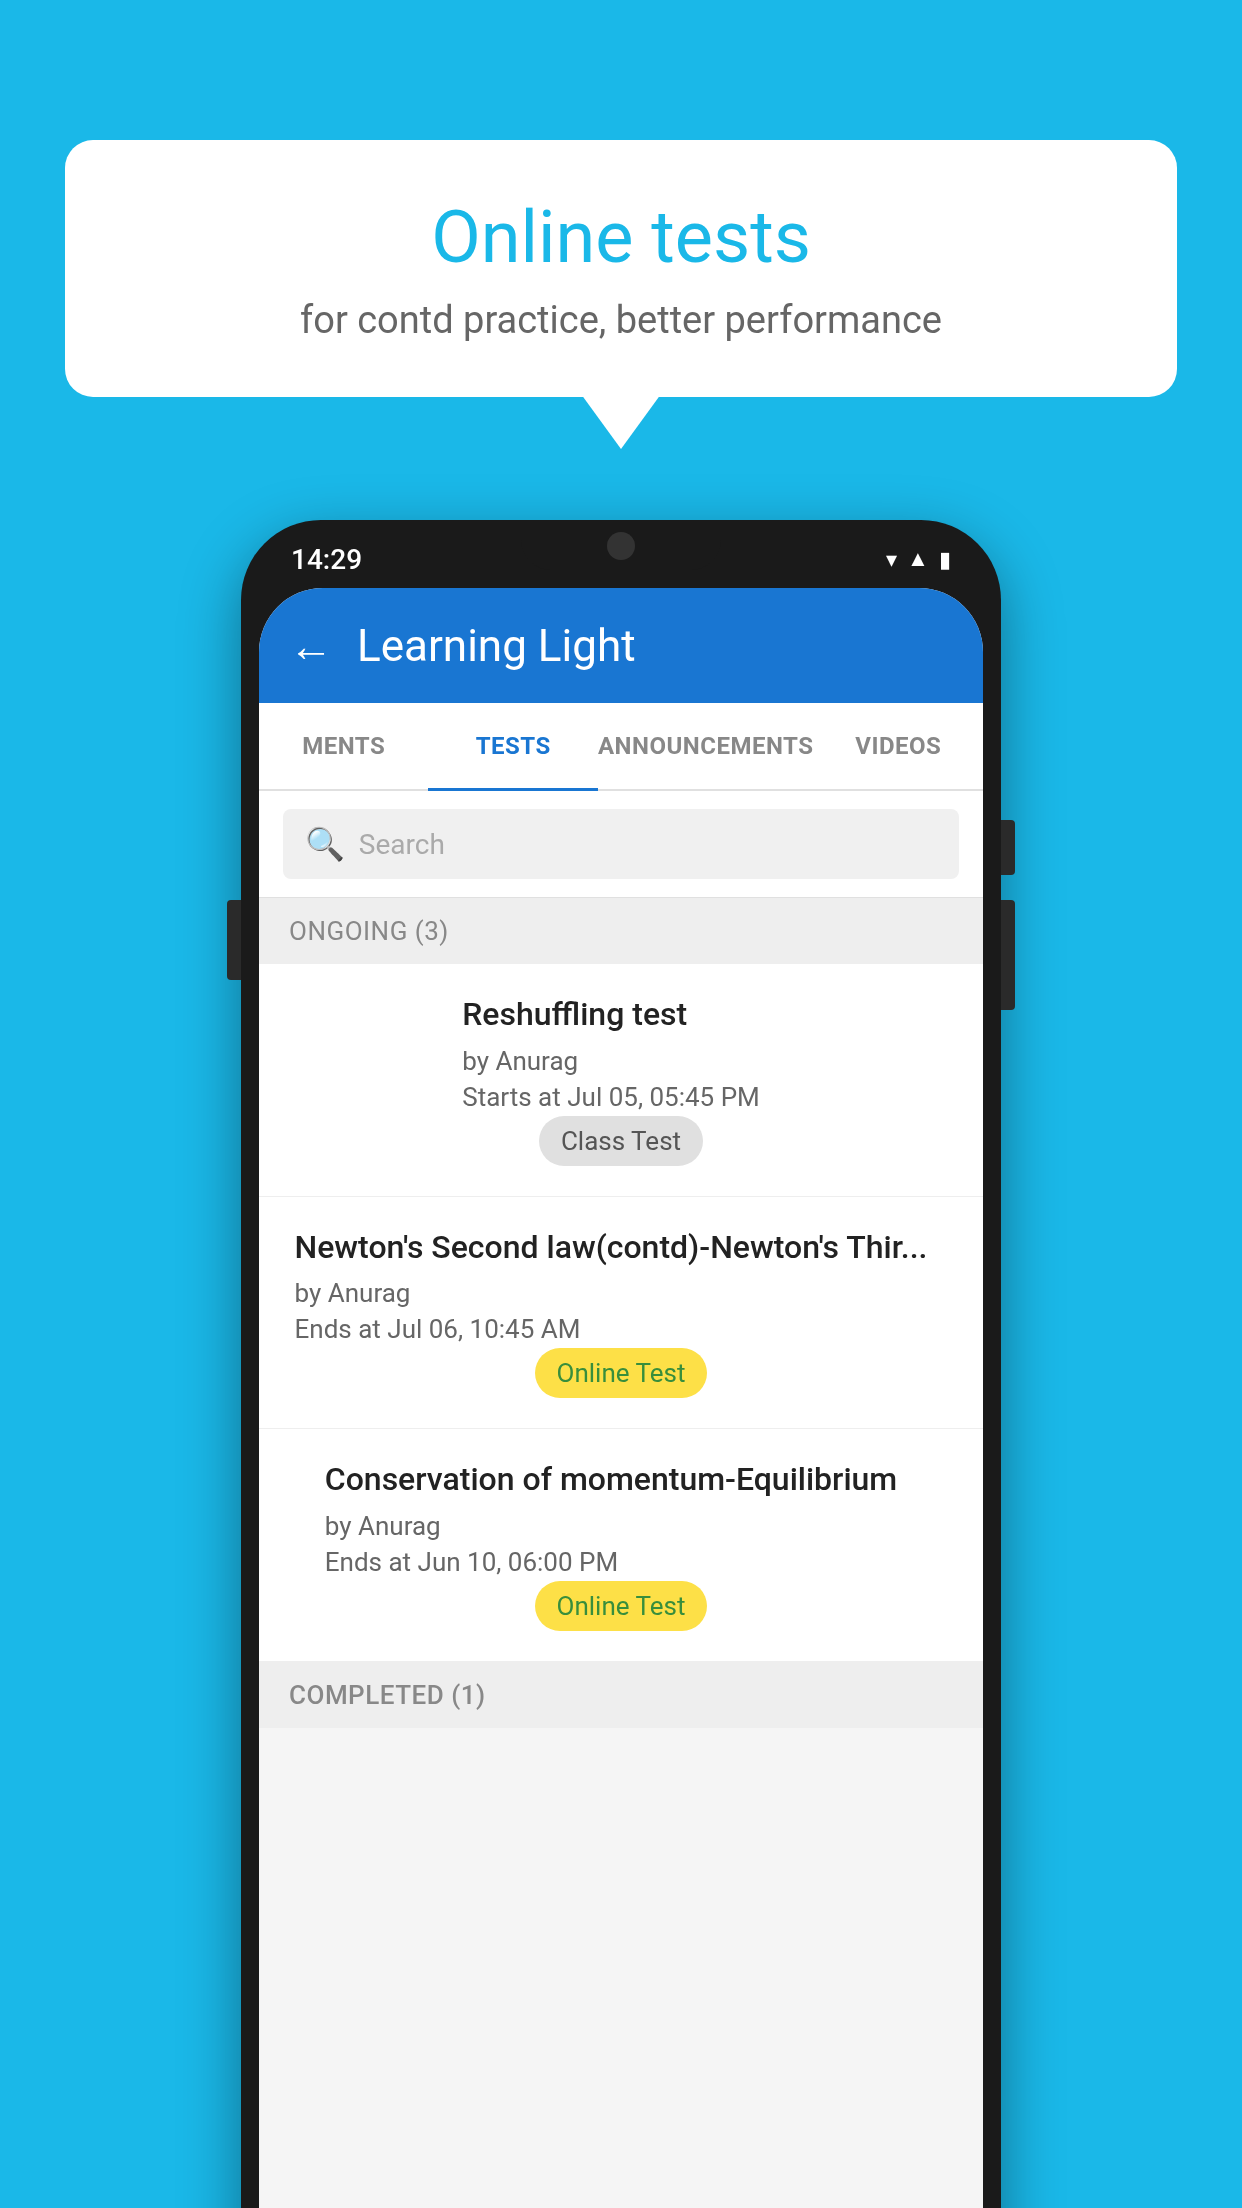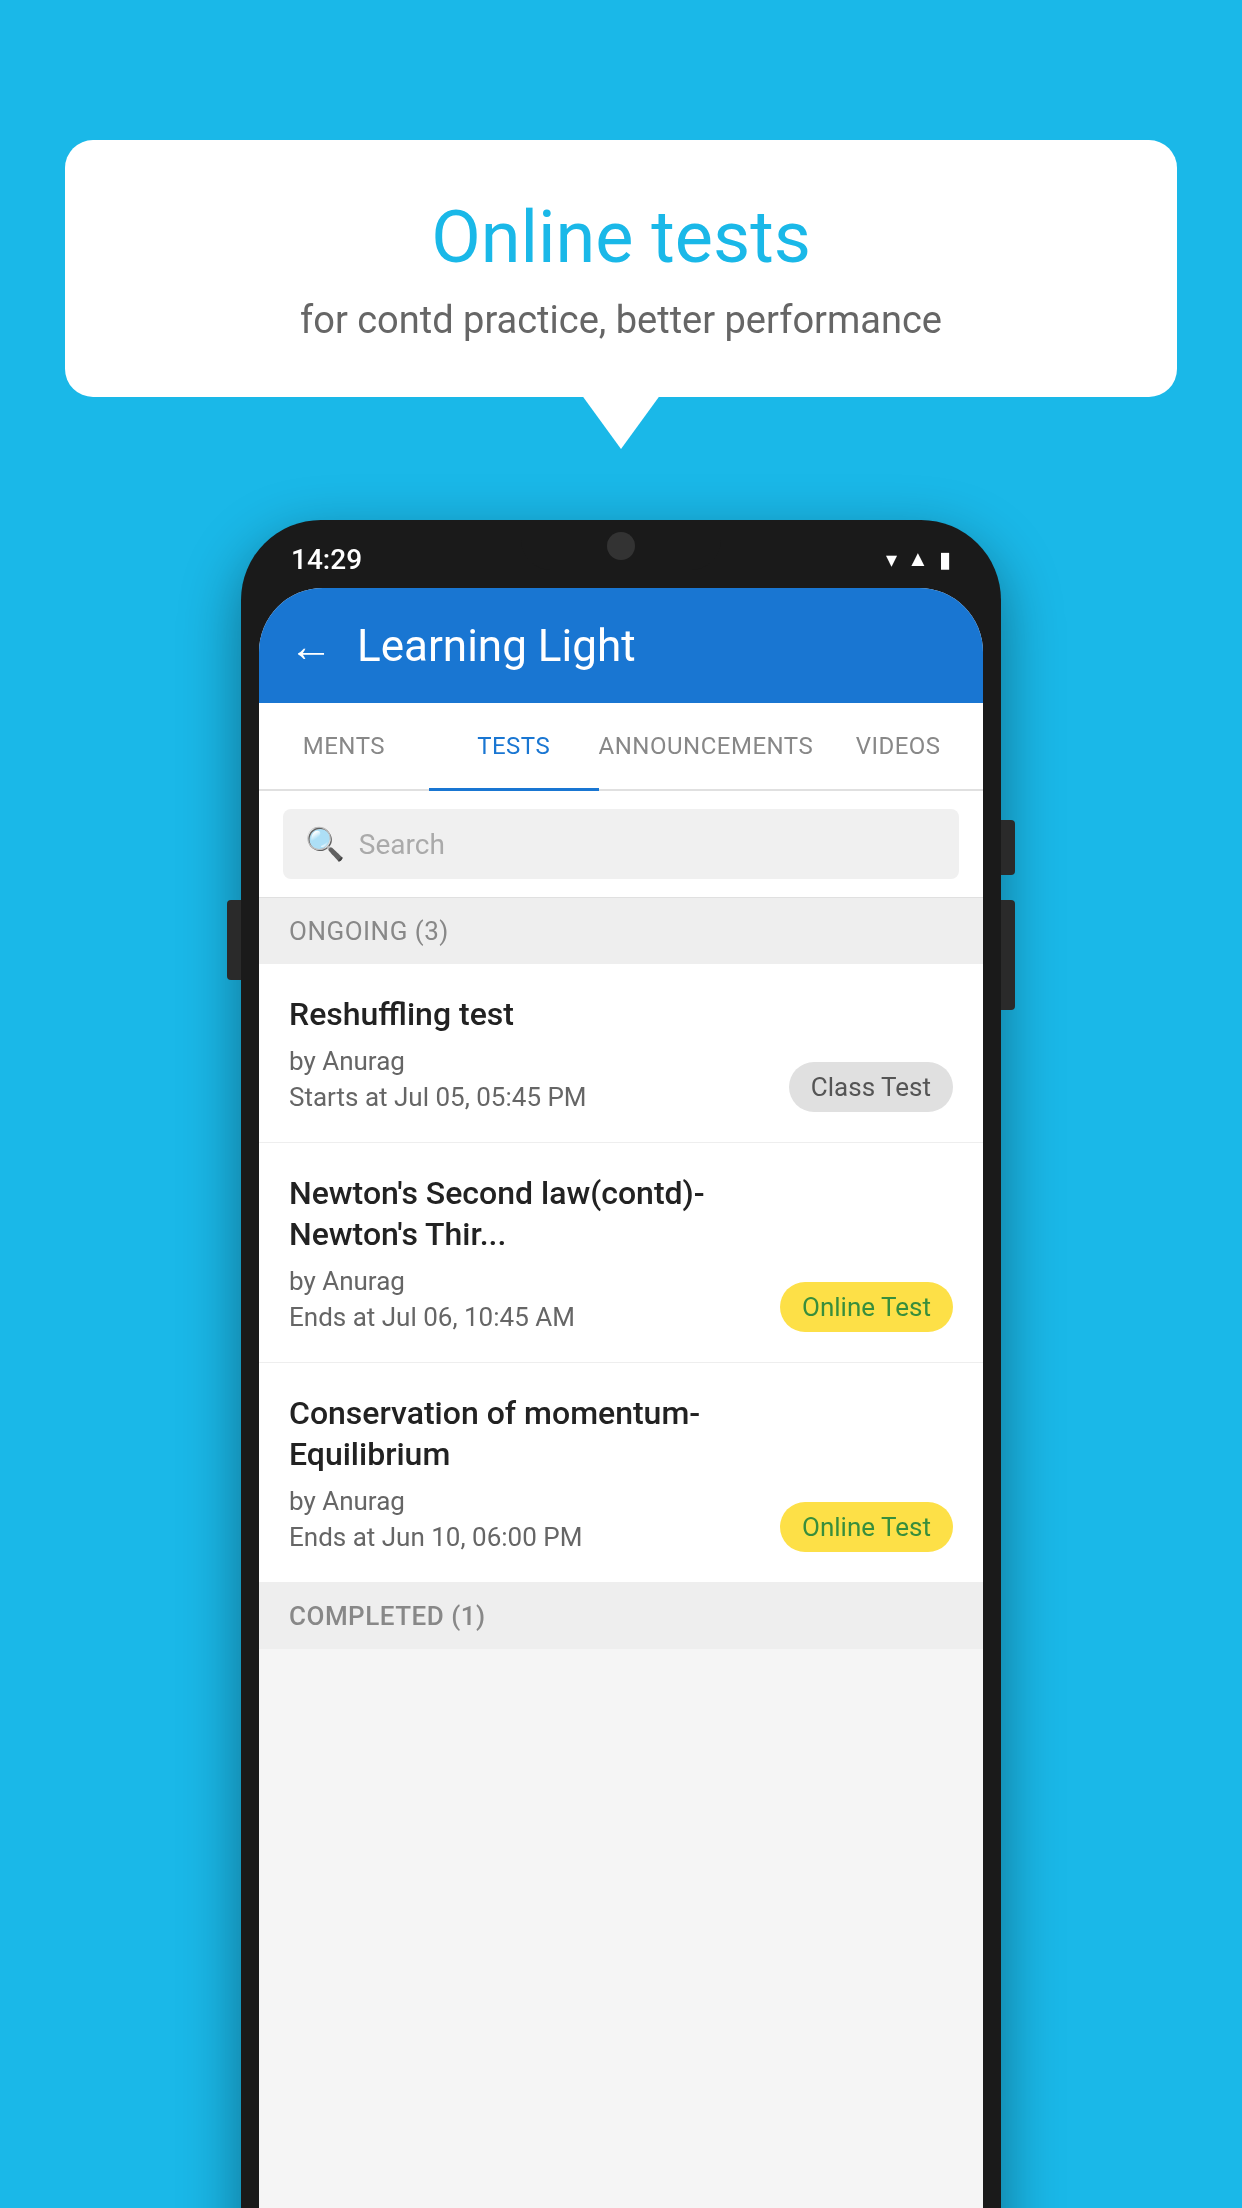--- a/index.html
+++ b/index.html
@@ -172,21 +172,21 @@
       height: 88px;
       align-items: stretch;
     }
 
     .tab-item {
       flex: 1;
       display: flex;
       align-items: center;
       justify-content: center;
       font-size: 24px;
-      font-weight: 400;
+      font-weight: 700;
       color: #888;
       cursor: pointer;
       letter-spacing: 0.5px;
       position: relative;
     }
 
     .tab-item.active {
       color: #1976d2;
     }
 
@@ -239,21 +239,22 @@
     
     .test-list {
       background: white;
     }
 
     .test-item {
       padding: 30px 30px;
       border-bottom: 1px solid #eee;
       display: flex;
       justify-content: space-between;
-      align-items: flex-end;
+      align-items: center;
+      flex-direction: column;
     }
 
     .test-info {
       flex: 1;
       padding-right: 20px;
     }
 
     .test-name {
       font-size: 32px;
       font-weight: 500;

